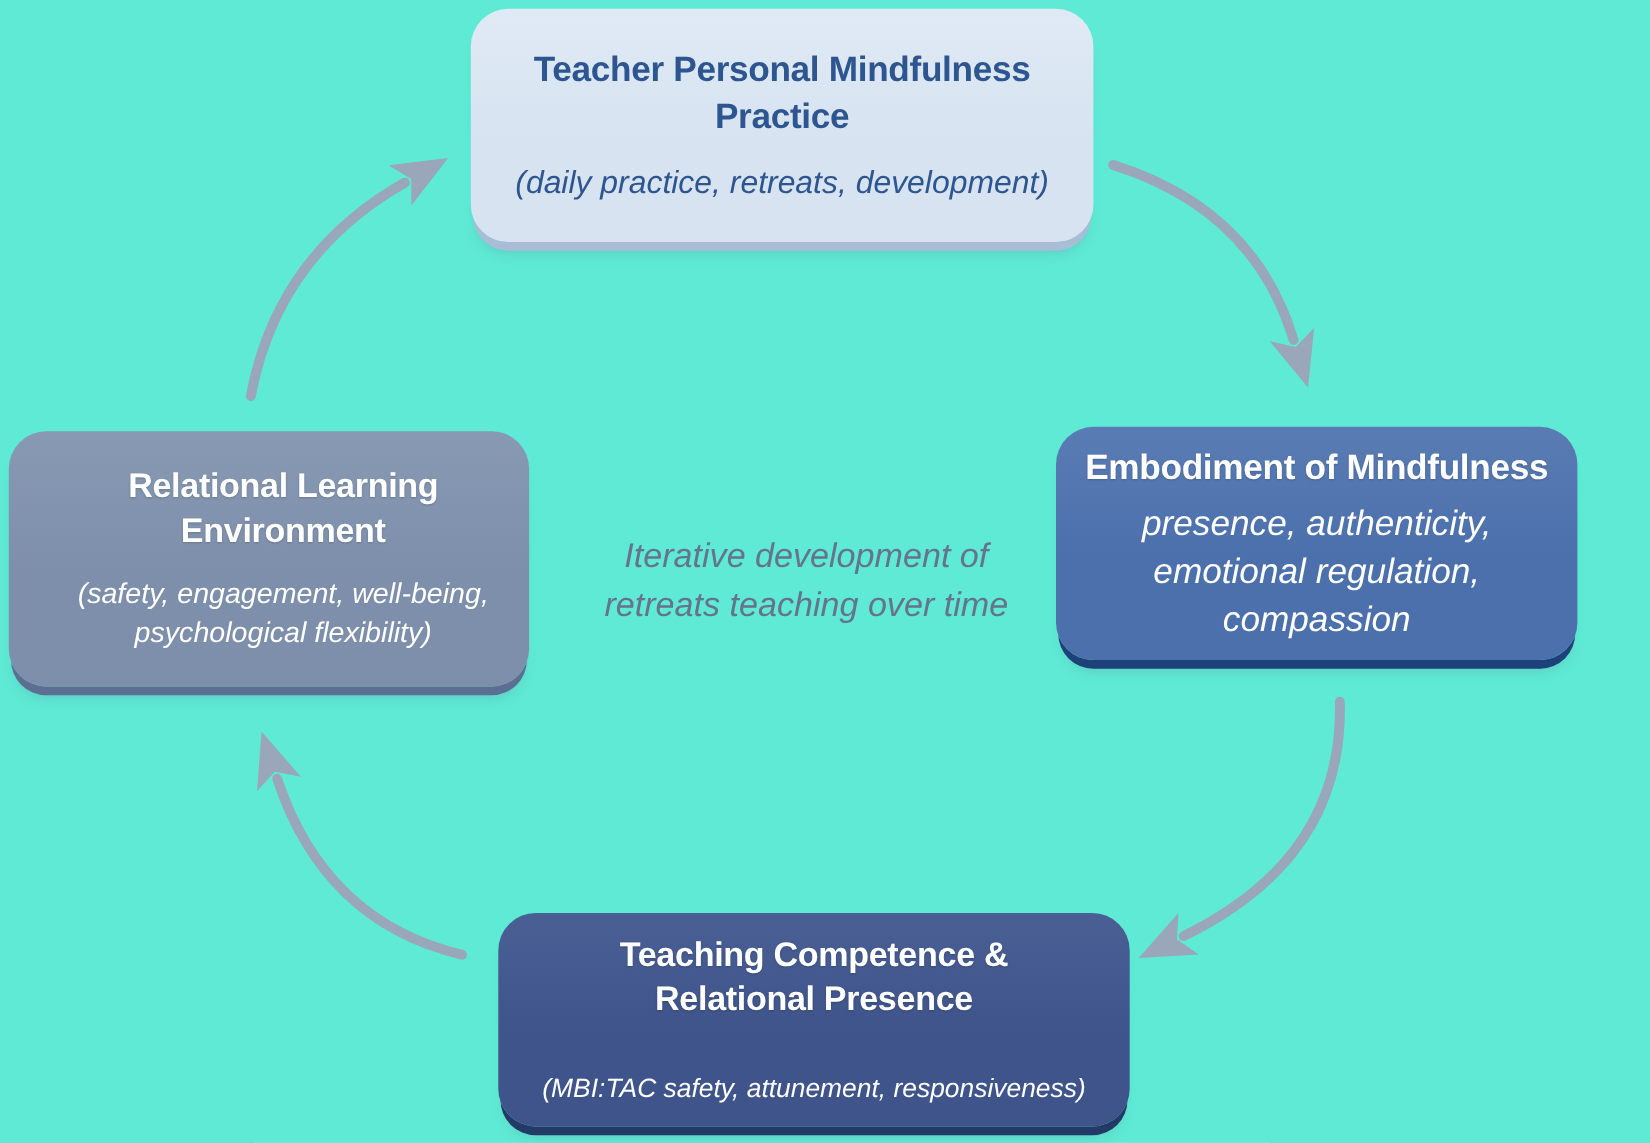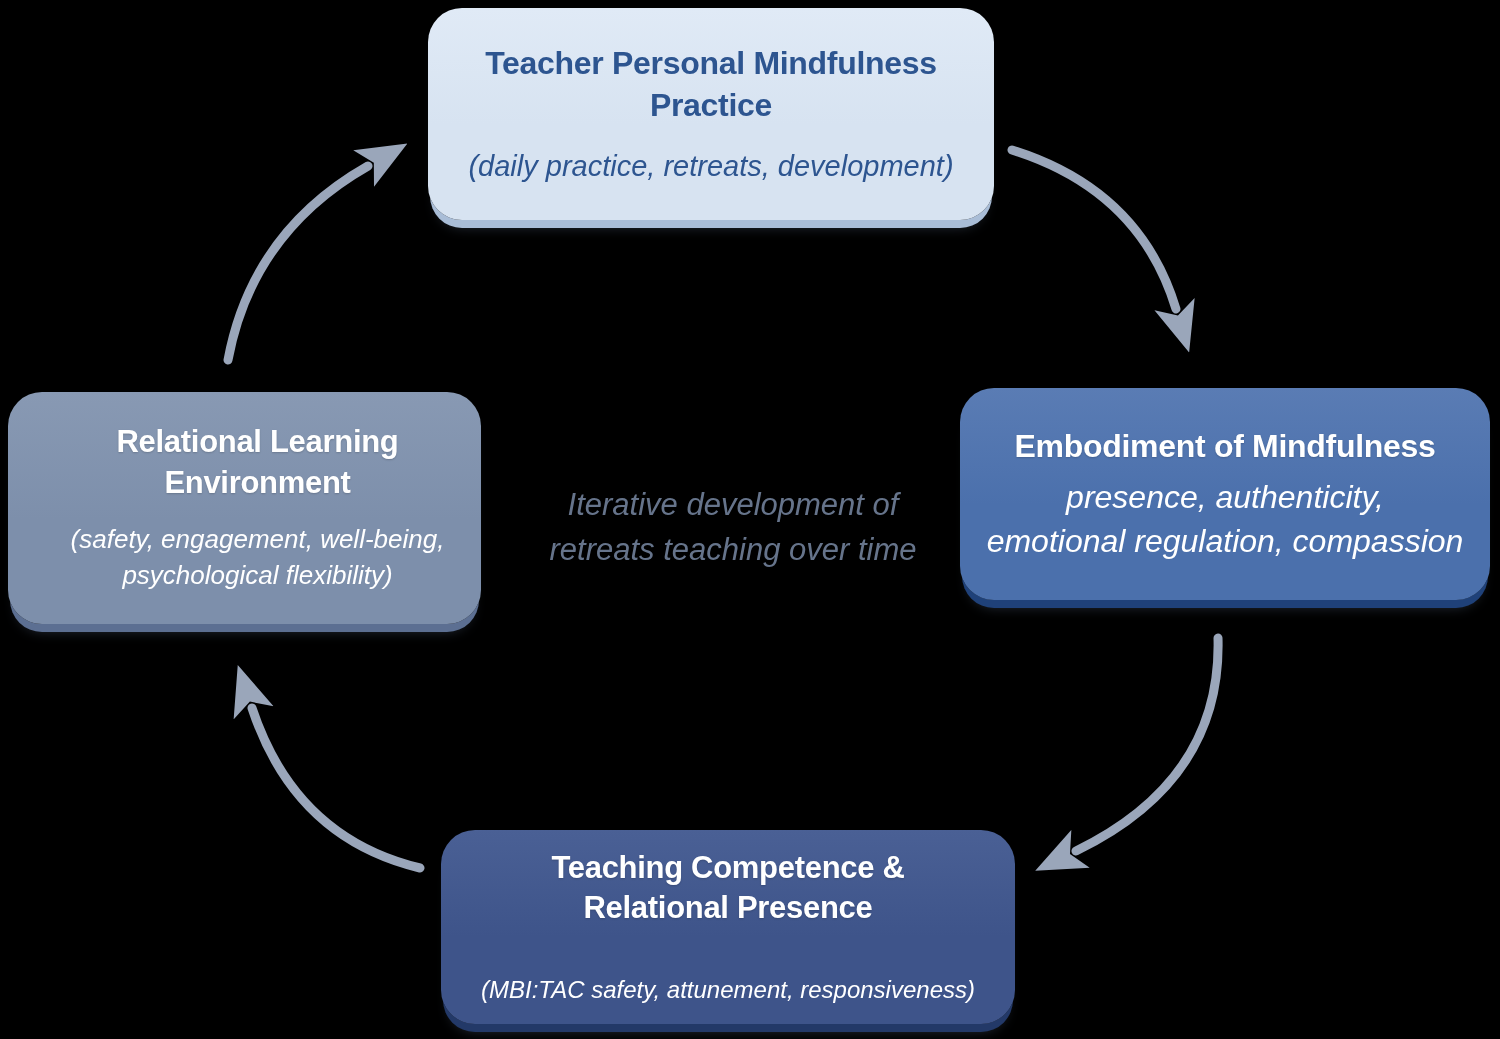--- a/index.html
+++ b/index.html
@@ -1,19 +1,19 @@
 <!DOCTYPE html>
 <html><head>
 <meta charset="utf-8">
 <style>
   html,body{margin:0;padding:0;background:#ffffff;}
   .canvas{
     position:relative;
     width:1500px;height:1039px;
-    background:#000000;
+    background:#5eead4;
     overflow:hidden;
     font-family:"Liberation Sans", sans-serif;
     text-decoration:underline;
   }
   .arrows{position:absolute;left:0;top:0;width:1500px;height:1039px;}
   .arrows path.arc{
     fill:none;
     stroke:var(--arrow);
     stroke-width:9;
     stroke-linecap:round;
@@ -42,29 +42,29 @@
     white-space:pre-line;
   }
   .node-right .title, .node-left .title, .node-bottom .title{
     text-shadow:0 1px 2px rgba(0,0,0,.18);
   }
   
   .node-top{left:428px;top:8px;width:566px;height:212px;}
   .node-top .title{font-size:32px;}
   .node-top .subtitle{font-size:29px;margin-top:20px;}
   
-  .node-right{left:960px;top:388px;width:530px;height:212px;}
+  .node-right{left:960px;top:388px;width:474px;height:212px;}
   .node-right .title{font-size:32px;}
   .node-right .subtitle{font-size:32px;margin-top:8px;}
   
   .node-left{left:8px;top:392px;width:473px;height:232px;padding-left:46px;}
   .node-left .title{font-size:31px;}
   .node-left .subtitle{font-size:26px;margin-top:18px;}
   
-  .node-bottom{left:441px;top:830px;width:574px;height:194px;gap:28px;}
+  .node-bottom{left:453px;top:830px;width:574px;height:194px;gap:28px;}
   .node-bottom .title{font-size:31px;}
   .node-bottom .subtitle{font-size:24px;margin-top:16px;}
   
   .center-label{
     position:absolute;
     left:508px;top:483px;width:450px;
     font-style:italic;
     font-size:31px;
     line-height:1.45;
     text-align:center;

